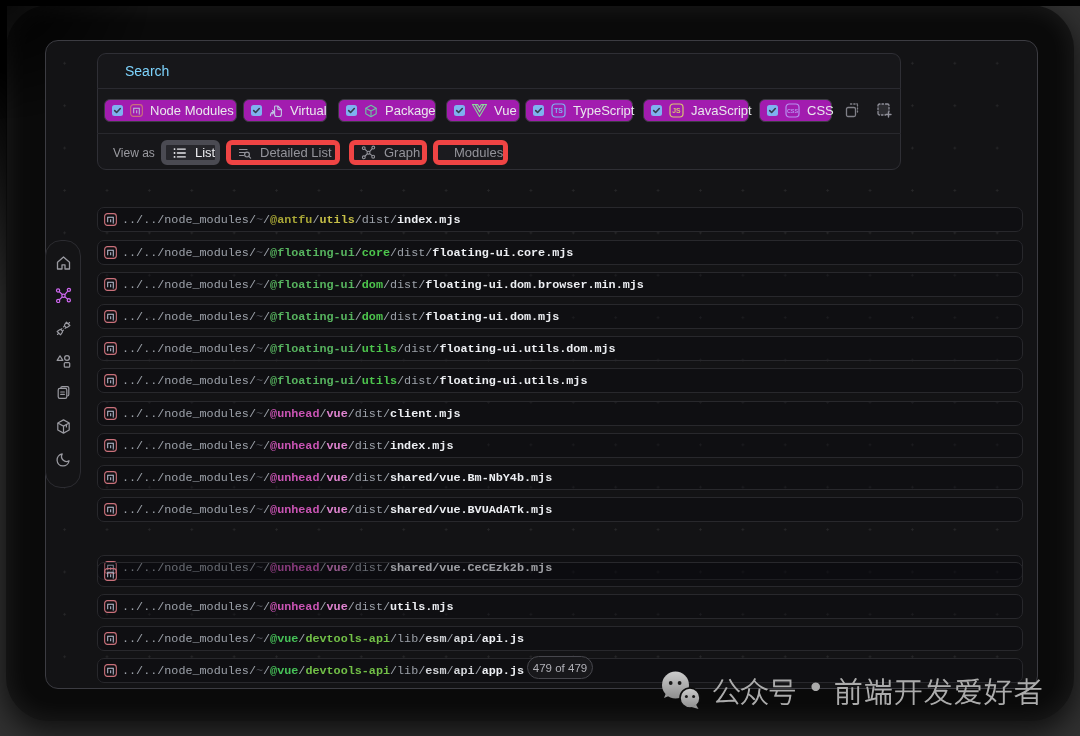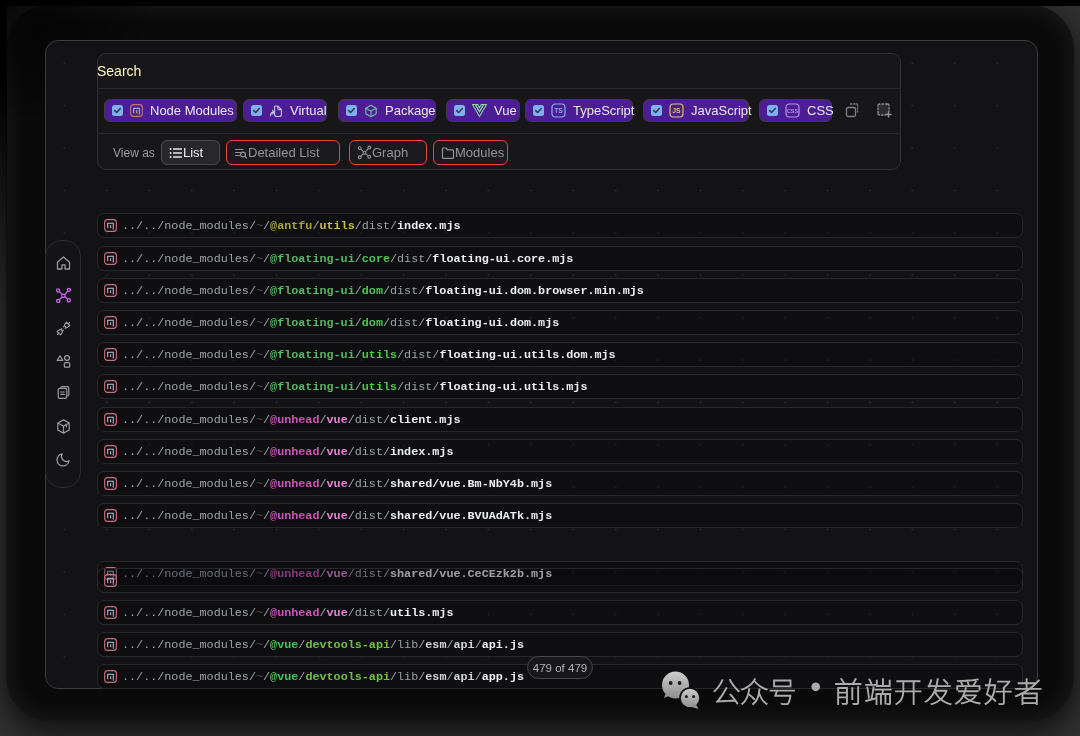--- a/index.html
+++ b/index.html
@@ -5,35 +5,35 @@
   font-family:"Liberation Sans",sans-serif; }
 #frame { position:absolute; left:6px; top:5px; width:1068px; height:716px; border-radius:44px;
   background:#0a0a0a; box-shadow:0 10px 26px 2px rgba(0,0,0,0.62), inset 0 0 22px 4px rgba(255,255,255,0.065); }
 #win { position:absolute; left:45px; top:40px; width:993px; height:649px; border-radius:13px;
   background:#131315; border:1px solid #3c3c42;
   background-image:radial-gradient(circle, rgba(255,255,255,0.085) 0.9px, transparent 1.3px);
   background-size:42.4px 42.4px; background-position:-2.6px 1.1px; }
 #topbox { position:absolute; left:97px; top:53px; width:804px; height:117px; border-radius:9px;
   border:1px solid #2f2f35; background:#17171a; }
 #searchrow { position:absolute; left:97px; top:53px; width:804px; height:36px;
-  border-bottom:1px solid #2a2a30; color:#fef9c3; font-size:14px; line-height:36px; padding-left:0; }
-.pill { position:absolute; top:99px; height:23px; border-radius:6px; background:#4c1d95;
+  border-bottom:1px solid #2a2a30; color:#7dd3fc; font-size:14px; line-height:36px; padding-left:28px; }
+.pill { position:absolute; top:99px; height:23px; border-radius:6px; background:#a21caf;
   border:1px solid #3c3c43; display:flex; align-items:center; gap:7px; padding:0 7px;
   color:#e9e9ed; font-size:13px; }
 .pill span { white-space:nowrap; }
 #vsep { position:absolute; left:97px; top:133px; width:804px; height:0; border-top:1px solid #28282d; }
 #viewlbl { position:absolute; left:112.5px; top:145.5px; color:#9b9ba1; font-size:12px; }
 .vbtn { position:absolute; top:139.5px; height:25px; border-radius:6px; display:flex; align-items:center;
-  padding:0 0 0 7px; font-size:13px; background:#1b1b1f; border:1px solid #ef4444; color:#94949b; }
+  gap:8px; padding:0 0 0 7px; font-size:13px; background:#1b1b1f; border:5px solid #ef4444; color:#94949b; }
 .vbtn.act { background:#27272c; border-color:#4a4a52; color:#eeeef2; }
 #sidebar { position:absolute; left:45px; top:240px; width:36px; height:248px; border-radius:16px;
   background:#141416; border:1px solid #2c2c31; }
 .sic { position:absolute; left:54.5px; width:17px; height:17px; }
 .row { position:absolute; left:97px; width:926px; height:25.2px; border-radius:7px;
-  background:rgba(10,10,13,0.35); border:1px solid #28282c; display:flex; align-items:center; padding-left:6px;margin-top:6px; }
+  background:rgba(10,10,13,0.35); border:1px solid #28282c; display:flex; align-items:center; padding-left:6px; }
 .pth { font-family:"Liberation Mono",monospace; font-size:11.75px; margin-left:5px; white-space:pre; }
 .g { color:#9ca1a9; } .d { color:#565860; } .w { color:#edeff3; font-weight:700; }
 .lg { color:#d4d6da; font-weight:700; }
 .y1 { color:#a8a636; font-weight:700; } .y2 { color:#c6bf47; font-weight:700; }
 .g1 { color:#57b45f; font-weight:700; } .g2 { color:#4dc64d; font-weight:700; }
 .p1 { color:#ca54b4; font-weight:700; } .p2 { color:#e084d0; font-weight:700; }
 .v1 { color:#46c158; font-weight:700; } .v2 { color:#72c047; font-weight:700; }
 #badge { position:absolute; left:527px; top:656px; width:66px; height:23px; border-radius:11.5px;
   background:#18181b; border:1px solid #47474d; color:#b2b2b8; font-size:11.5px;
   display:flex; align-items:center; justify-content:center; }

